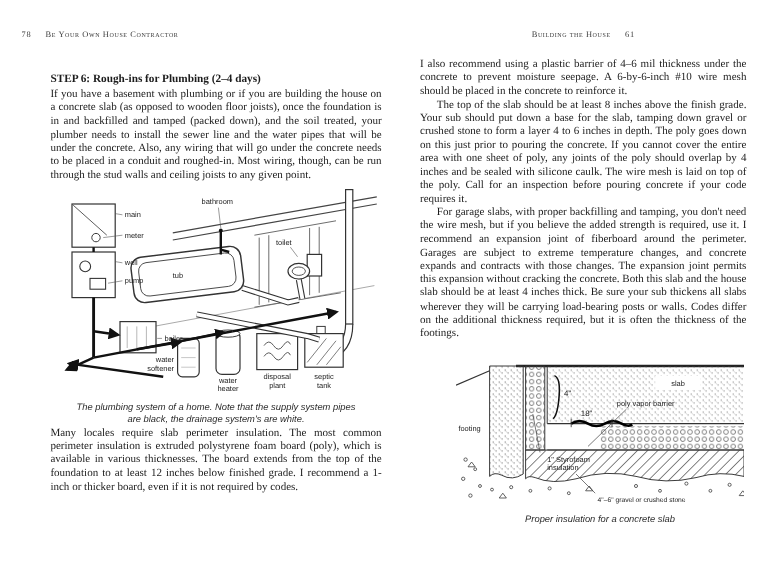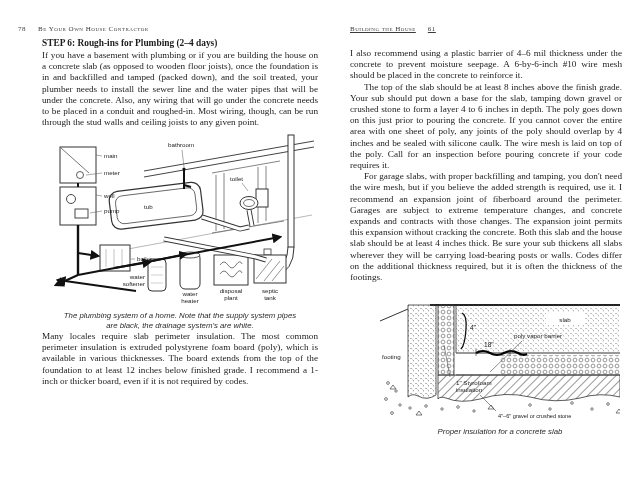--- a/index.html
+++ b/index.html
@@ -3,26 +3,26 @@
 <meta charset="utf-8">
 <style>
   html,body{margin:0;padding:0;}
   body{width:640px;height:480px;background:#ffffff;position:relative;overflow:hidden;
        font-family:"Liberation Serif",serif;color:#1c1c1c;}
   .page{position:absolute;top:0;}
   #left-page{left:18px;width:302px;}
   #right-page{left:350px;width:272px;}
   .runhead{margin-top:25px;font-size:7px;letter-spacing:.5px;color:#3a3a3a;
            font-variant:small-caps;display:flex;}
-  .runhead.right{justify-content:flex-start;text-decoration:underline;}
+  .runhead.right{justify-content:center;}
   .runhead .pnum{font-variant:normal;}
   .runhead .gap{width:12px;}
   .bodycol{margin-left:24px;width:276px;}
   #right-page .bodycol{margin-left:0;width:272px;}
-  .stephead{font-weight:bold;font-size:9.4px;margin:5px 0 2px 0;}
+  .stephead{font-weight:bold;font-size:9.4px;margin:28px 0 2px 0;}
   .para{font-size:9.2px;line-height:11.2px;text-align:justify;margin:0;}
   .para.indent{text-indent:14px;}
   .fig{margin-top:5px;text-align:center;}
   .caption{font-family:Liberation Sans, sans-serif;font-style:italic;font-size:7.8px;
            line-height:9.8px;color:#2b2b2b;text-align:center;margin:2px auto 0 auto;max-width:244px;}
   svg text{font-family:"Liberation Sans",sans-serif;font-size:6.2px;fill:#222;font-style:normal;}
   svg .dim{font-size:6.6px;}
   svg .tiny{font-size:5.6px;}
 </style>
 </head>

